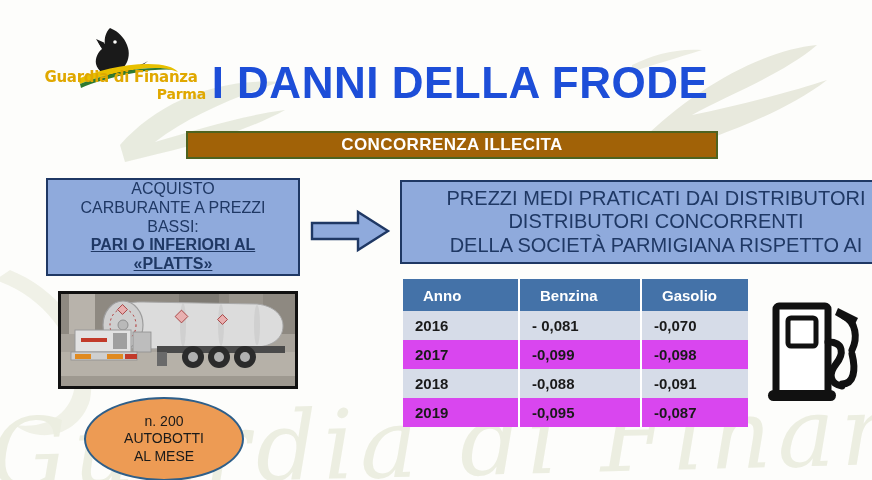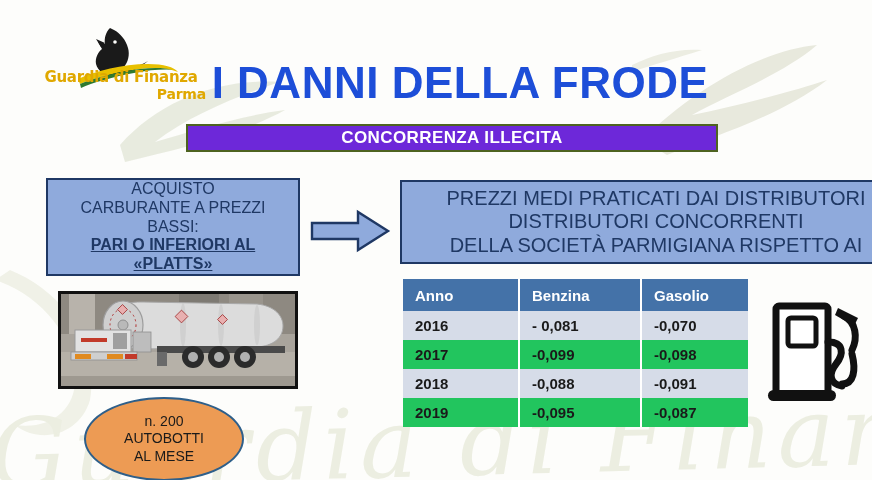--- a/index.html
+++ b/index.html
@@ -108,24 +108,24 @@
     font-size: 44px;
     color: #1d4ed8;
     letter-spacing: 0.5px;
     white-space: nowrap;
   }
 
   
   #subtitle-banner {
     position: absolute;
     left: 186px;
-    top: 124px;
+    top: 131px;
     width: 532px;
     height: 28px;
-    background: #6d28d9;
+    background: #a16207;
     border: 2px solid #4e6320;
     box-sizing: border-box;
     display: flex;
     align-items: center;
     justify-content: center;
   }
   #subtitle-banner span {
     color: #ffffff;
     font-weight: bold;
     font-size: 17px;
@@ -219,36 +219,36 @@
     top: 279px;
     width: 345px;
     border-collapse: collapse;
     font-size: 15px;
   }
   #price-table th {
     background: #4472a8;
     color: #ffffff;
     font-weight: bold;
     text-align: left;
-    padding: 5px 0 5px 12px;
+    padding: 5px 0 5px 20px;
     border-right: 2px solid #ffffff;
     height: 22px;
   }
   #price-table th:last-child { border-right: none; margin-left: 15px; }
   #price-table td {
     color: #1a1a1a;
     text-align: left;
     padding: 4px 0 4px 12px;
     border-right: 2px solid #ffffff;
     height: 21px;
     font-weight: bold;
   }
   #price-table td:last-child { border-right: none; }
   #price-table tr.row-dark td { background: #d6dce8; }
-  #price-table tr.row-light td { background: #22c55e; }
+  #price-table tr.row-light td { background: #d946ef; }
   #price-table col.c-anno { width: 116px; }
   #price-table col.c-benz { width: 122px; }
   #price-table col.c-gas  { width: 107px; }
 
   
   #fuel-pump {
     position: absolute;
     left: 766px;
     top: 298px;
     width: 98px;

